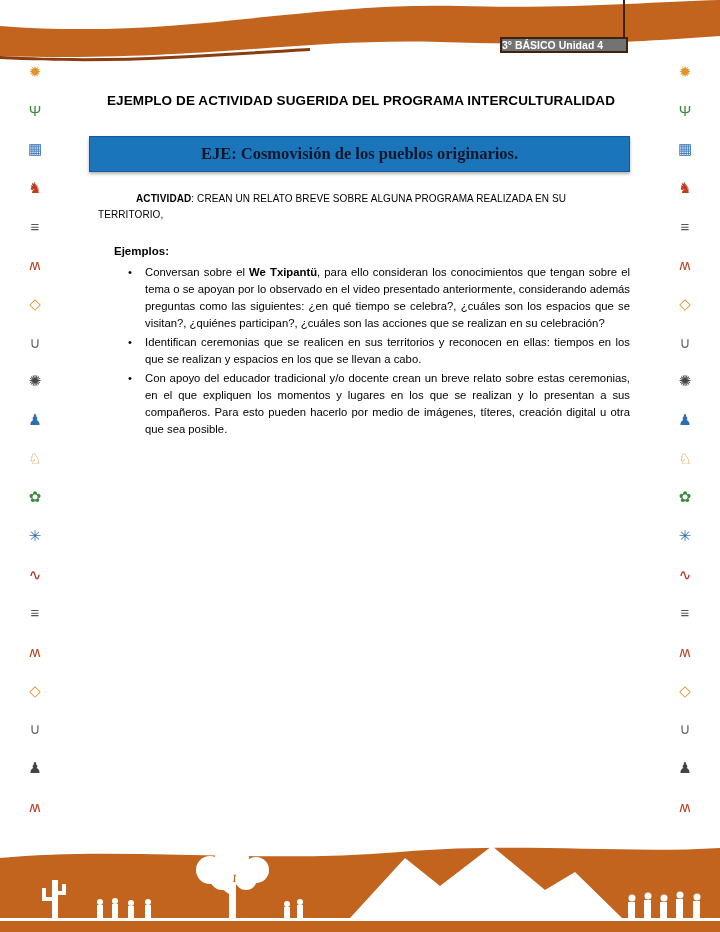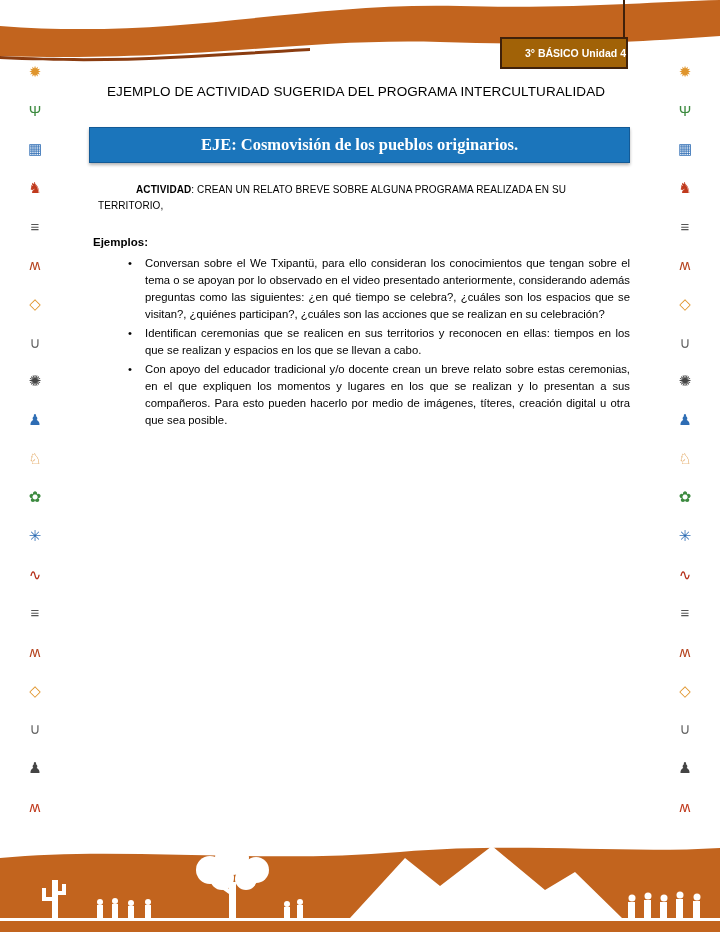--- a/index.html
+++ b/index.html
@@ -6,59 +6,59 @@
   .page {
     position:relative; width:720px; height:932px; overflow:hidden;
     background:#ffffff; color:#000;
     font-family:"Liberation Sans", sans-serif;
   }
 
   
   .top-band { position:absolute; top:0; left:0; width:720px; height:62px; }
   .tab-line { position:absolute; top:0; left:623px; width:2px; height:38px; background:#40210a; }
   .unit-tab {
-    position:absolute; top:37px; left:500px; width:128px; height:32px;
-    background:#a16207; border:2px solid #40210a; box-sizing:border-box;
-    display:flex; align-items:center; justify-content:flex-end;
+    position:absolute; top:37px; left:500px; width:128px; height:16px;
+    background:#737373; border:2px solid #40210a; box-sizing:border-box;
+    display:flex; align-items:center; justify-content:flex-start;
     color:#ffffff; font-size:10.5px; font-weight:bold; white-space:nowrap;
   }
 
   
   .side-strip {
     position:absolute; top:64px; bottom:118px; width:46px;
     display:flex; flex-direction:column; justify-content:space-between; align-items:center;
     font-size:15px;
   }
   .side-strip.left  { left:12px; }
   .side-strip.right { right:12px; }
   .strip-icon { display:block; line-height:1; }
 
   
   .main { position:absolute; left:89px; top:84px; width:541px; }
-  .doc-title { margin:0 0 0 18px; font-size:13.5px; font-weight:normal; letter-spacing:0.1px; }
+  .doc-title { margin:9px 0 0 18px; font-size:13.5px; font-weight:bold; letter-spacing:0.1px; }
   .eje-banner {
     margin-top:28px; height:36px; background:#1b75bb; border:1px solid #135a96;
     box-shadow:0 2px 3px rgba(0,0,0,0.3); box-sizing:border-box;
     display:flex; align-items:center; justify-content:center;
   }
   .eje-banner span {
     font-family:"Liberation Serif", serif; font-weight:bold;
-    font-size:16.5px; color:#ffffff;
+    font-size:16.5px; color:#0f172a;
   }
   .activity { margin:19px 0 0 9px; font-size:10px; line-height:16px; letter-spacing:0.1px; }
   .activity .label { font-weight:bold;margin-left:38px; }
   .activity-line2 { margin-left:66px; }
-  .examples-label { margin:22px 0 0 4px; font-size:11.5px; font-weight:bold; }
+  .examples-label { margin:22px 0 0 25px; font-size:11.5px; font-weight:bold; }
   ul.bullets {
     margin:7px 0 0 0; padding:0 0 0 56px; list-style:none;
     font-size:11.3px; line-height:17px;
   }
   ul.bullets li { position:relative; text-align:justify; margin-bottom:2px; }
   ul.bullets li::before { content:"•"; position:absolute; left:-17px; top:0; }
-  .b { font-weight:normal; }
+  .b { font-weight:bold; }
 
   
   .footer-band { position:absolute; bottom:0; left:0; width:720px; height:108px; }
 </style>
 </head>
 <body>
 
 <div class="page">
 
   <svg class="top-band" viewBox="0 0 720 62" preserveAspectRatio="none" aria-hidden="true">

